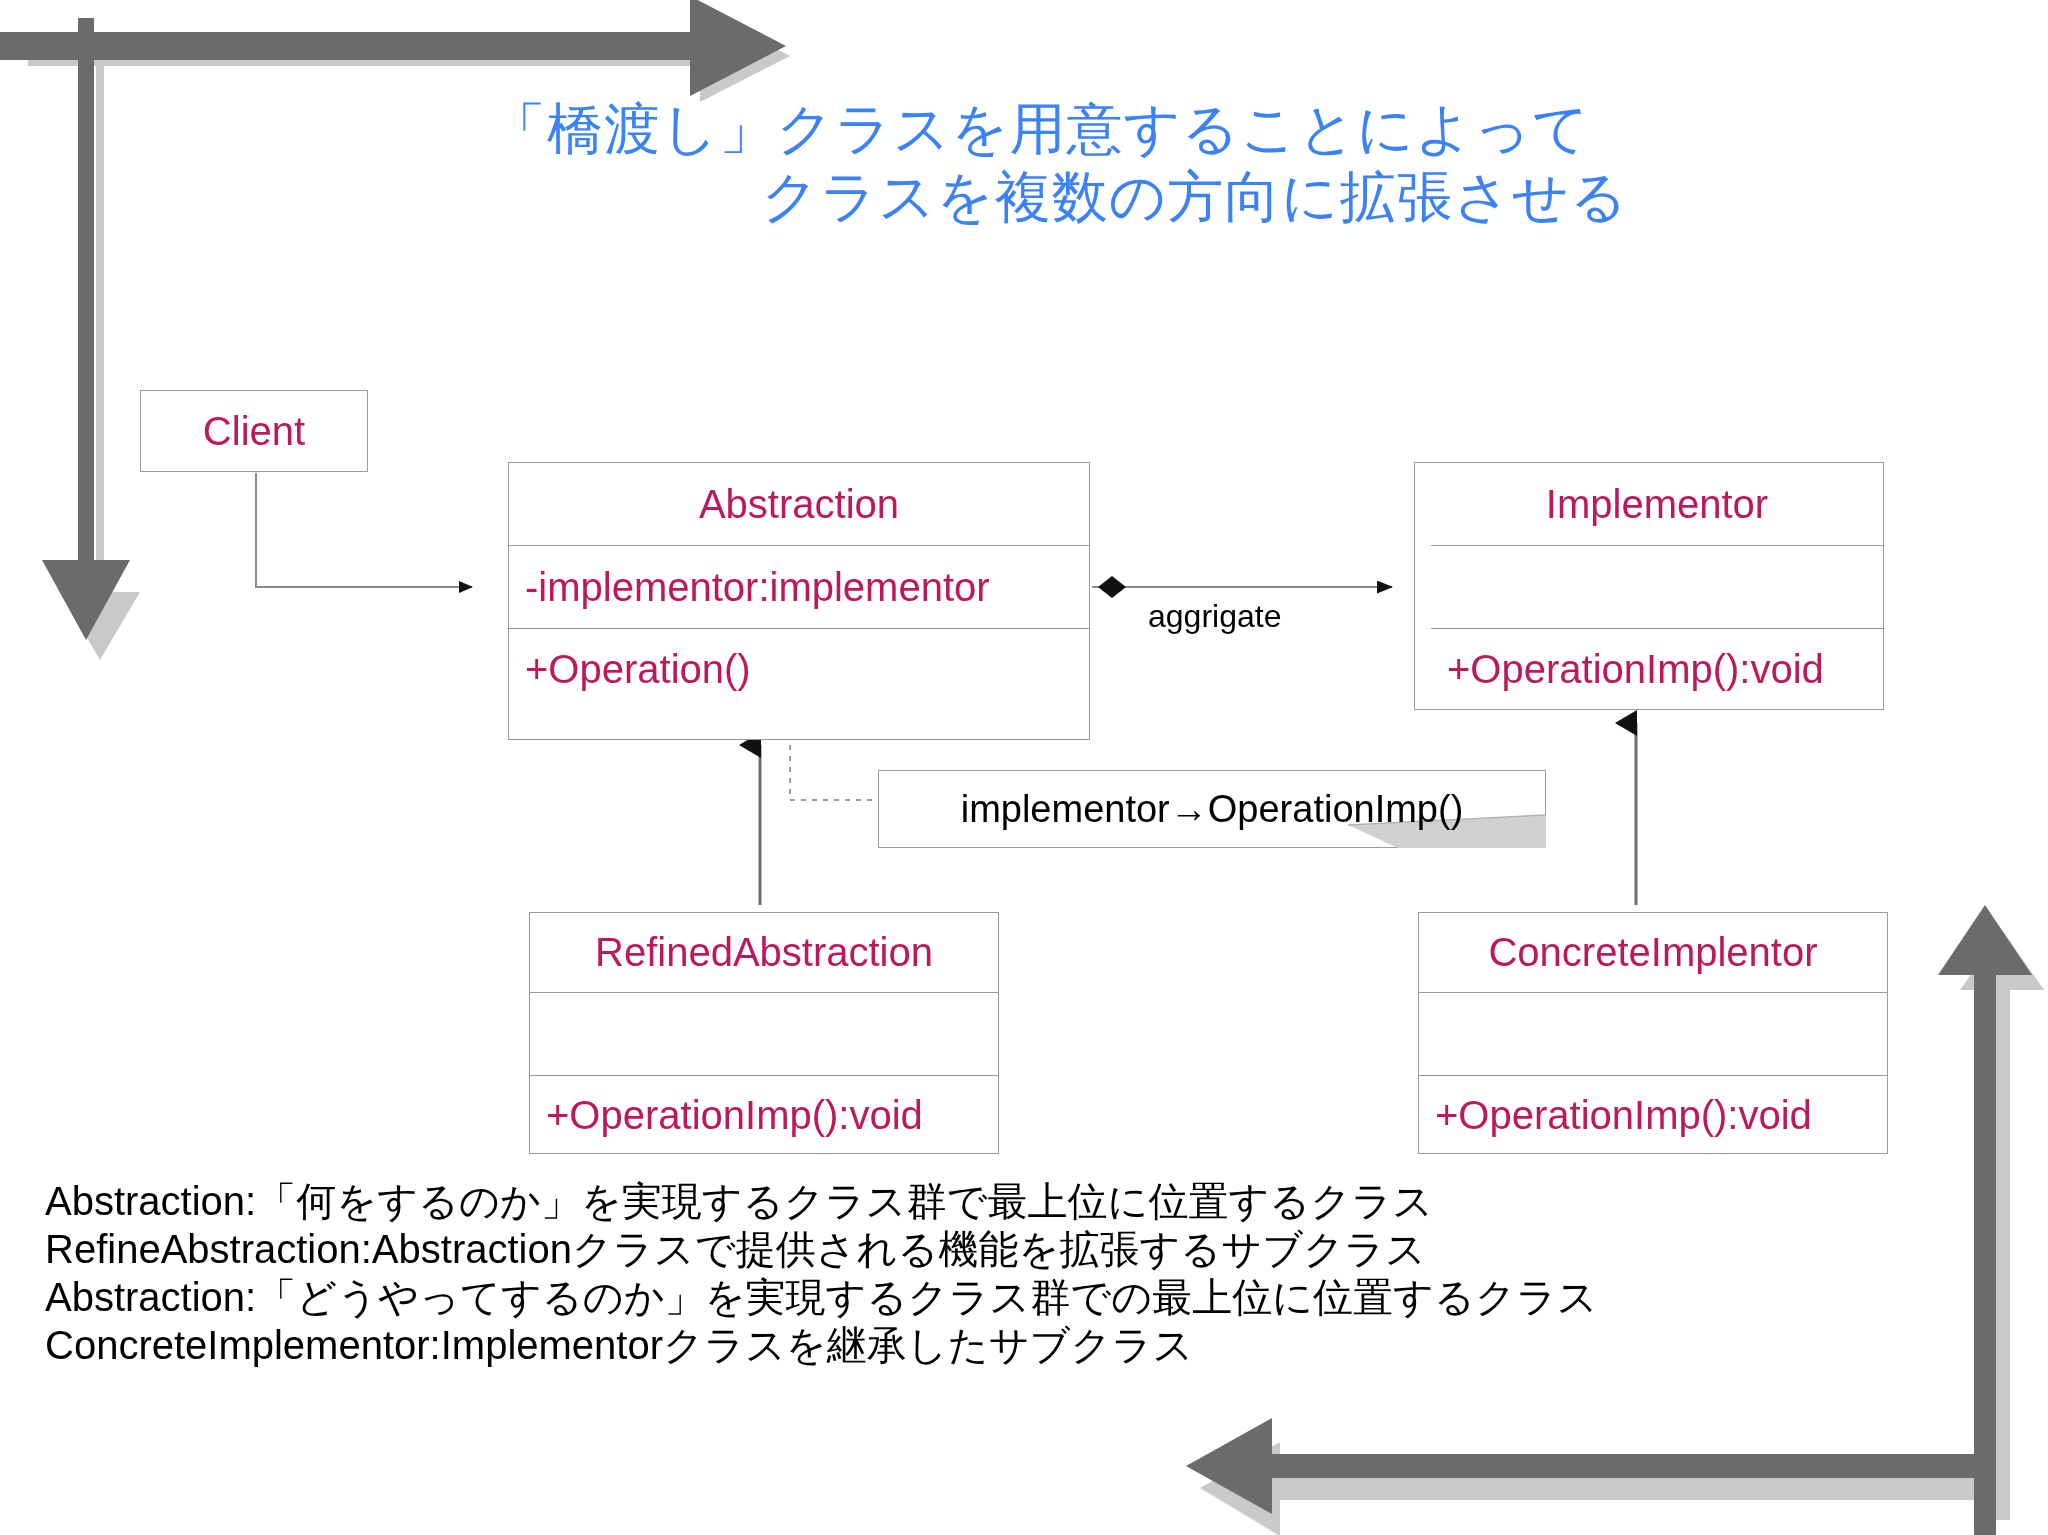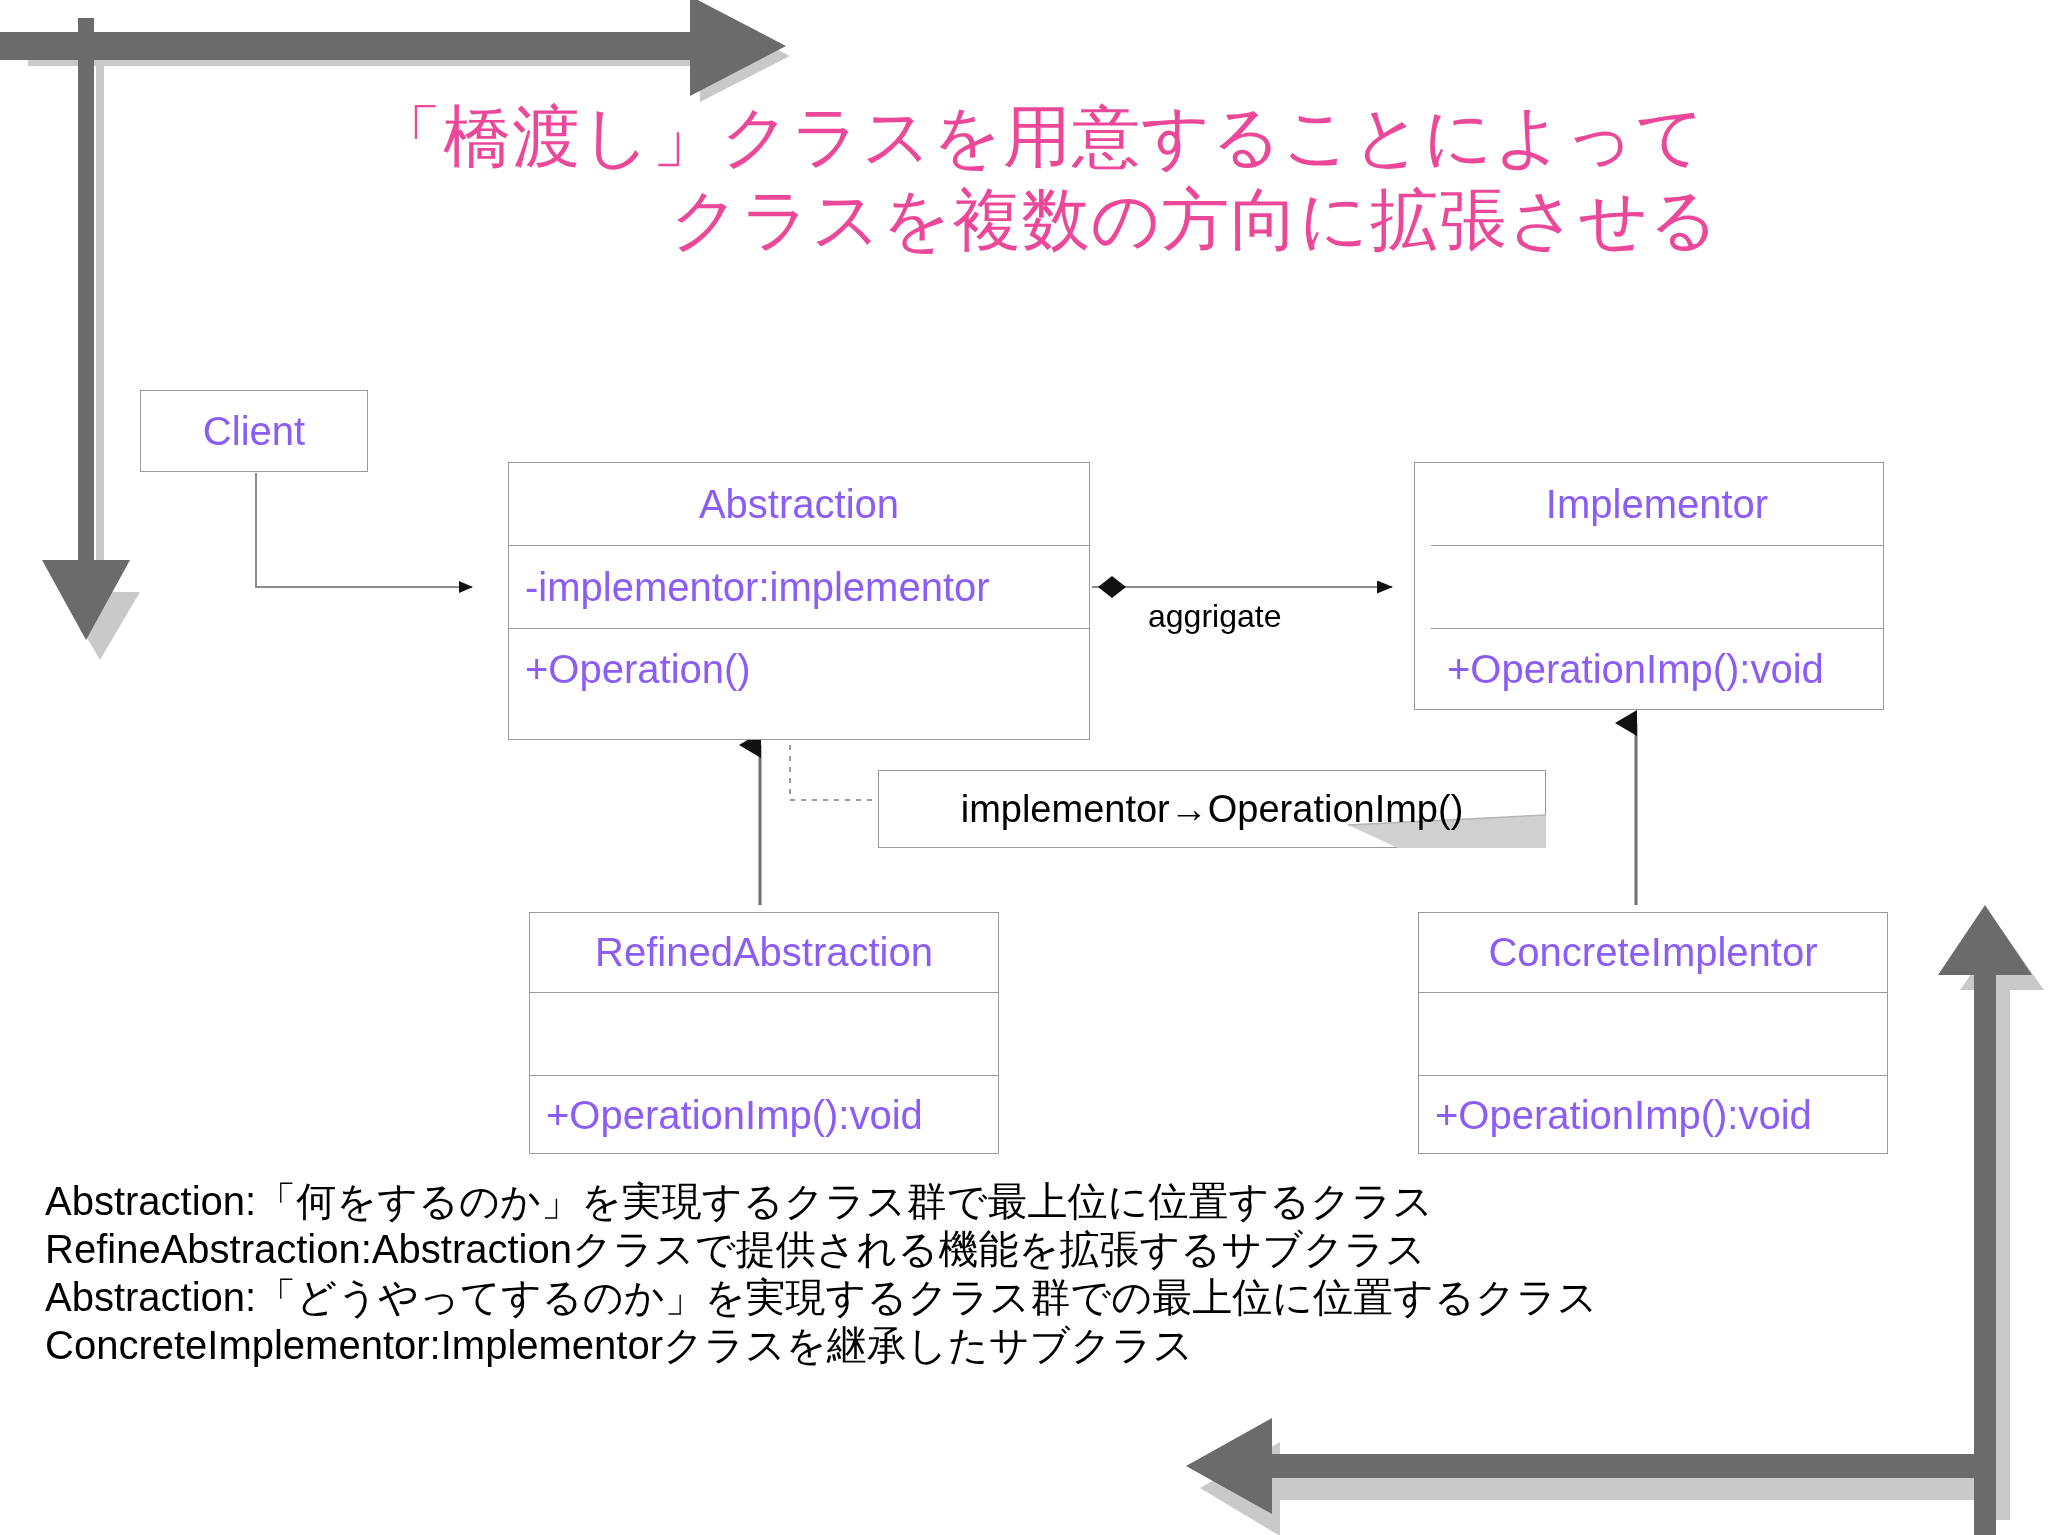--- a/index.html
+++ b/index.html
@@ -6,29 +6,29 @@
   body{width:2048px;height:1535px;position:relative;overflow:hidden;
        font-family:"Liberation Sans","DejaVu Sans",sans-serif;color:#000;}
 
   #stage{position:absolute;left:0;top:0;width:2048px;height:1535px;}
 
   
   .deco{position:absolute;left:0;top:0;width:2048px;height:1535px;pointer-events:none;}
 
   
   .title{position:absolute;left:90px;top:95px;width:1880px;
-         font-size:68px;line-height:1.22;font-weight:400;letter-spacing:1px;
-         color:#ec4899;}
+         font-size:56px;line-height:1.22;font-weight:400;letter-spacing:1px;
+         color:#3b82f6;}
   .title .l1{display:block;text-align:center;padding-left:20px;}
   .title .l2{display:block;text-align:center;padding-left:330px;}
 
   
   .box{position:absolute;border:1px solid #9a9a9a;background:#fff;box-sizing:border-box;}
   .cell{box-sizing:border-box;display:flex;align-items:center;
-        font-size:40px;color:#8b5cf6;white-space:nowrap;}
+        font-size:40px;color:#be185d;white-space:nowrap;}
   .cell.ctr{justify-content:center;}
   .cell.lft{justify-content:flex-start;padding-left:16px;}
   .div-b{border-bottom:1px solid #9a9a9a;}
 
   
   #client{left:108px;top:295px;width:172px;height:60px;}
   #client .cell{height:100%;font-size:40px;}
 
   
   #abstraction{left:382px;top:348px;width:436px;height:186px;}

